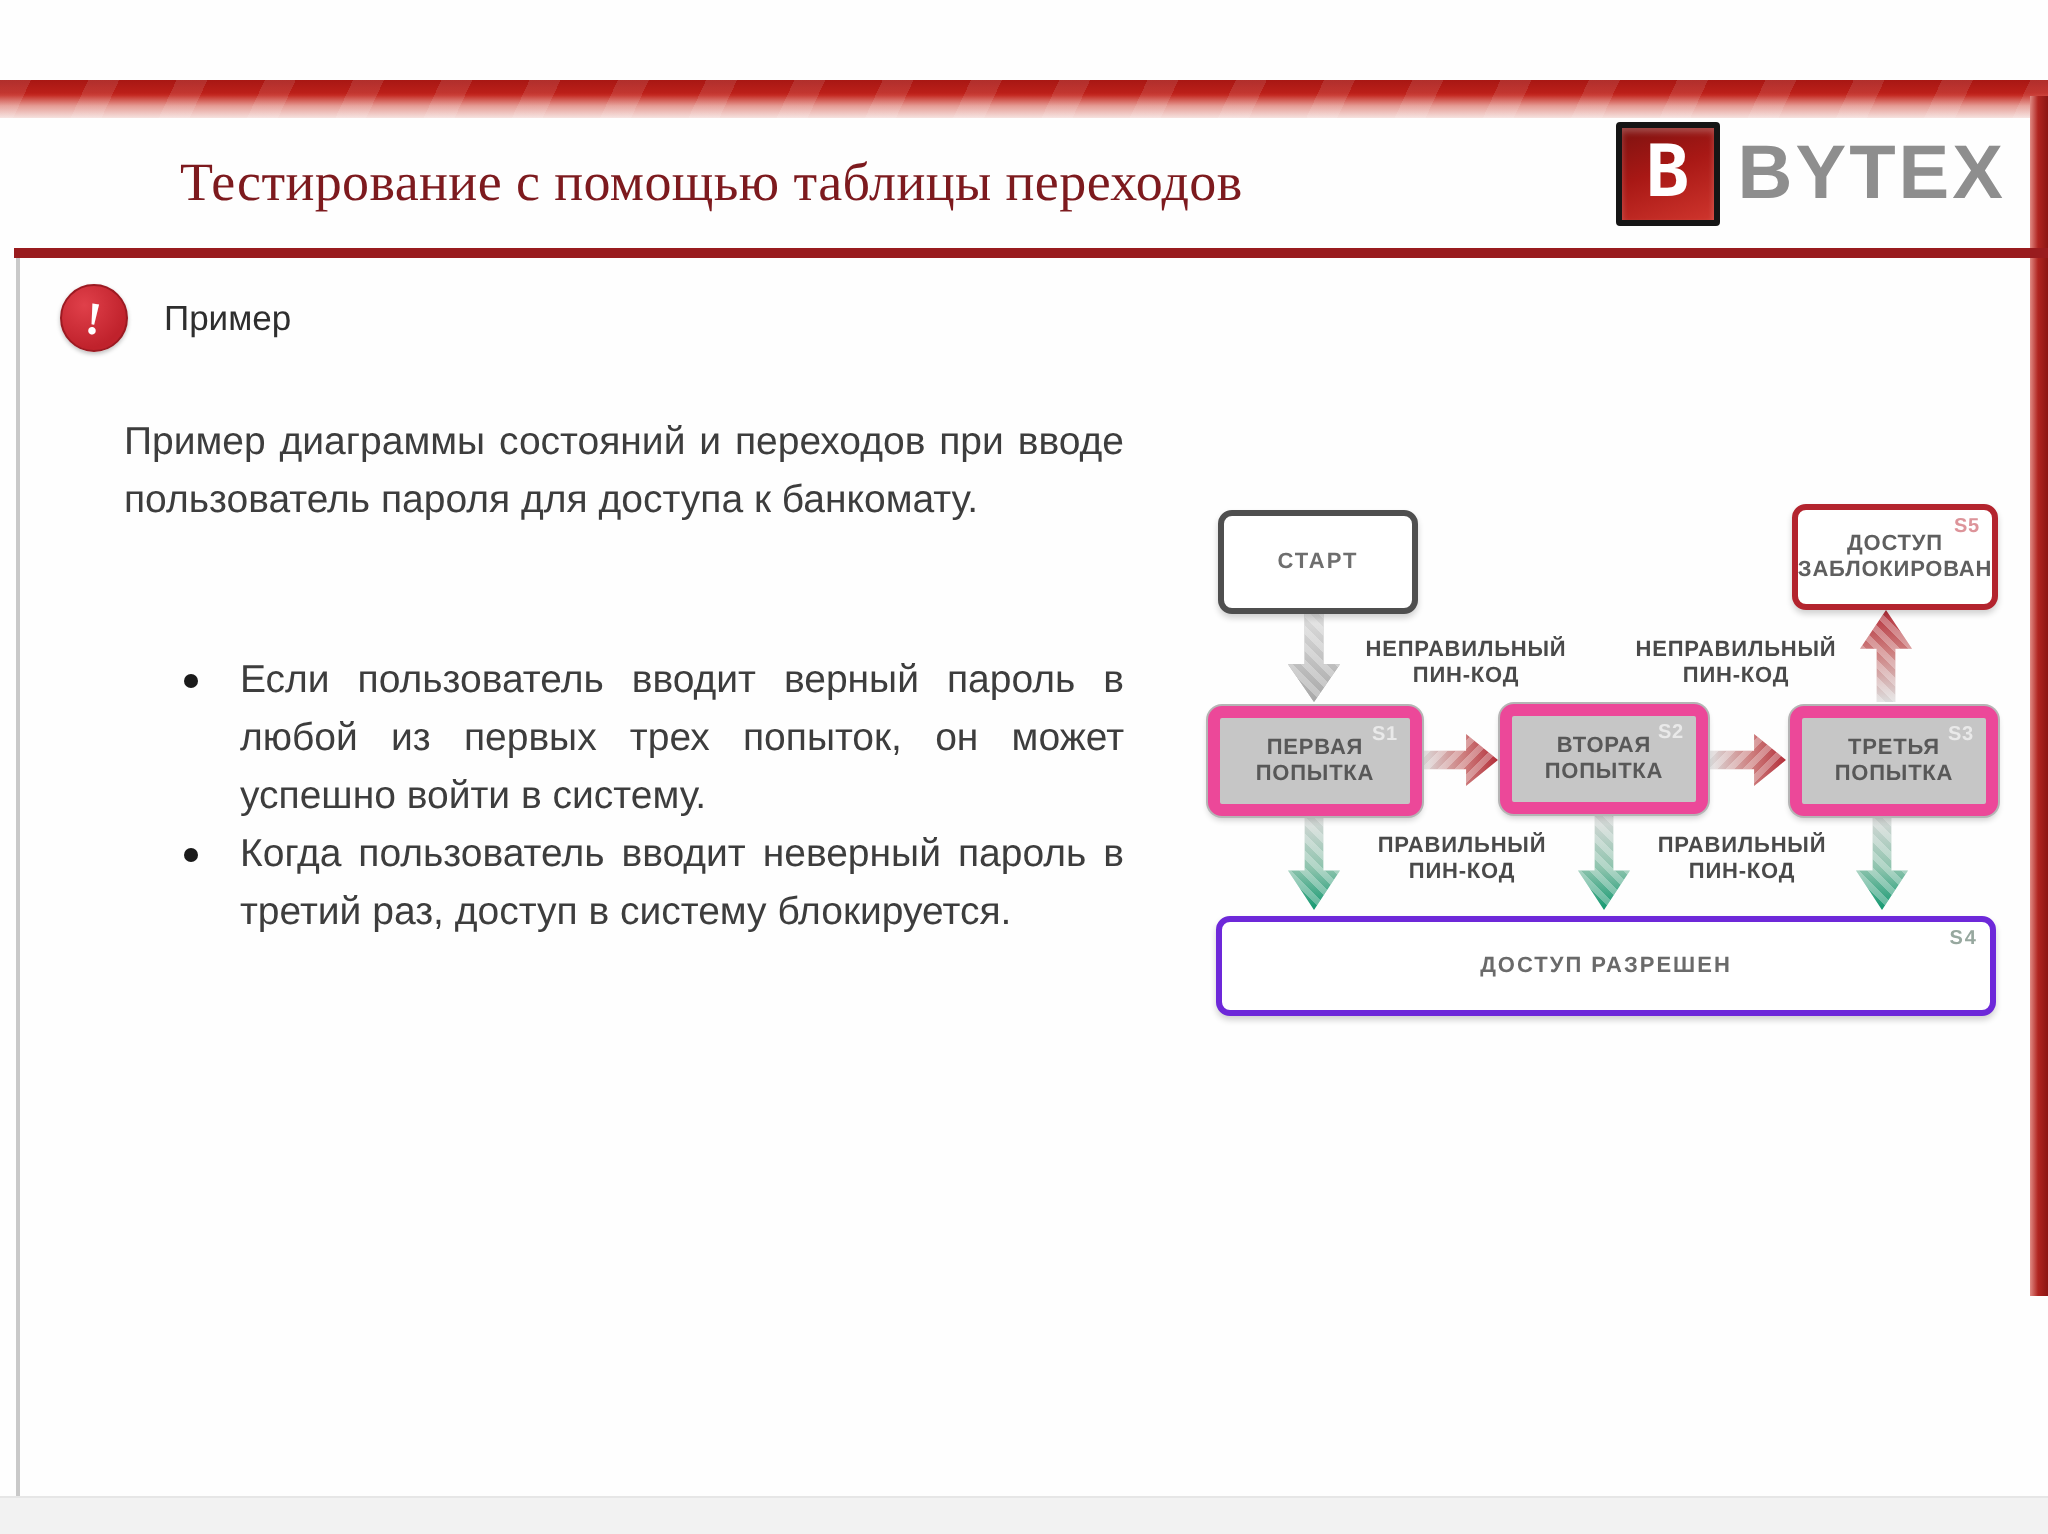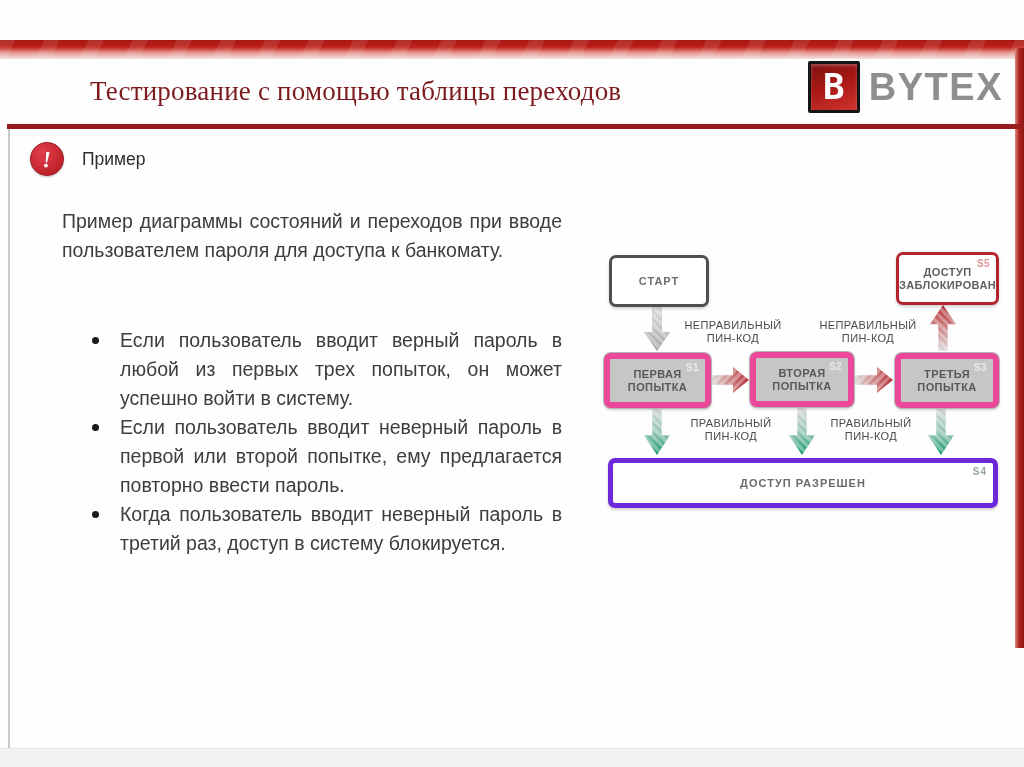--- a/index.html
+++ b/index.html
@@ -98,21 +98,21 @@
   .node .nlabel { display:block; padding:0 8px; }
   .node.start   { border:3px solid #4f4f4f; color:#6e6e6e; letter-spacing:1px; }
   .node.blocked { border:3px solid #b3242e; }
   .node.blocked .code { color:#dd949a; }
   .node.gray {
     border:6px solid #ec4899; background:#c6c6c6;
     box-shadow:0 0 0 1px #b5b5b5, 0 2px 3px rgba(0,0,0,0.2);
     color:#585858;
   }
   .node.gray .code { color:#e9e9e9; }
-  .node.granted { border:5px solid #6d28d9; color:#6a6a6a; letter-spacing:1px;align-items:center; }
+  .node.granted { border:3px solid #6d28d9; color:#6a6a6a; letter-spacing:1px;align-items:center; }
   .node.granted .code { color:#97a89f; }
 
   .arrow { position:absolute; }
   .arr-down-gray {
     width:26px; height:45px;
     clip-path:polygon(32% 0%, 68% 0%, 68% 58%, 100% 58%, 50% 100%, 0% 58%, 32% 58%);
     background-color:#b5b5b5;
     background-image:repeating-linear-gradient(45deg, rgba(255,255,255,0.30) 0 3px, rgba(255,255,255,0) 3px 6px),
       linear-gradient(180deg,#dedede,#a8a8a8);
   }
@@ -129,21 +129,21 @@
       linear-gradient(0deg,#dcdcdc 0%, #cd7d7d 55%, #b42f3a 100%);
   }
   .arr-right-red {
     width:38px; height:26px;
     clip-path:polygon(0% 32%, 58% 32%, 58% 0%, 100% 50%, 58% 100%, 58% 68%, 0% 68%);
     background-image:repeating-linear-gradient(135deg, rgba(255,255,255,0.30) 0 3px, rgba(255,255,255,0) 3px 6px),
       linear-gradient(90deg,#dcdcdc 0%, #cd7d7d 55%, #b42f3a 100%);
   }
   .edge-label {
     position:absolute; width:112px; text-align:center;
-    font-size:11px; font-weight:normal; color:#4a4a4a; letter-spacing:0.4px; line-height:12.5px;
+    font-size:11px; font-weight:bold; color:#4a4a4a; letter-spacing:0.4px; line-height:12.5px;
   }
 </style>
 </head>
 <body>
 
 <div class="slide">
 
   <div class="top-band"></div>
   <div class="right-stripe"></div>
 
@@ -160,25 +160,24 @@
   <div class="left-rule"></div>
   <div class="bottom-band"></div>
 
   <div class="example-row">
     <div class="excl-icon">
         <span>!</span>
       </div>
     <span class="example-heading">Пример</span>
   </div>
 
-  <p class="intro">Пример диаграммы состояний и переходов при вводе пользователем пароля для доступа к банкомату.</p>
+  <p class="intro">Пример диаграммы состояний и переходов при вводе пользователь пароля для доступа к банкомату.</p>
 
   <ul class="bullets">
     <li>Если пользователь вводит верный пароль в любой из первых трех попыток, он может успешно войти в систему.</li>
-    <li>Если пользователь вводит неверный пароль в первой или второй попытке, ему предлагается повторно ввести пароль.</li>
     <li>Когда пользователь вводит неверный пароль в третий раз, доступ в систему блокируется.</li>
   </ul>
 
   <div class="diagram">
 
     <div class="arrow arr-down-gray" style="left:644px; top:306px;"></div>
     <div class="arrow arr-up-red" style="left:930px; top:305px;"></div>
     <div class="arrow arr-right-red" style="left:711px; top:367px;"></div>
     <div class="arrow arr-right-red" style="left:855px; top:367px;"></div>
     <div class="arrow arr-down-green" style="left:644px; top:408px;"></div>

